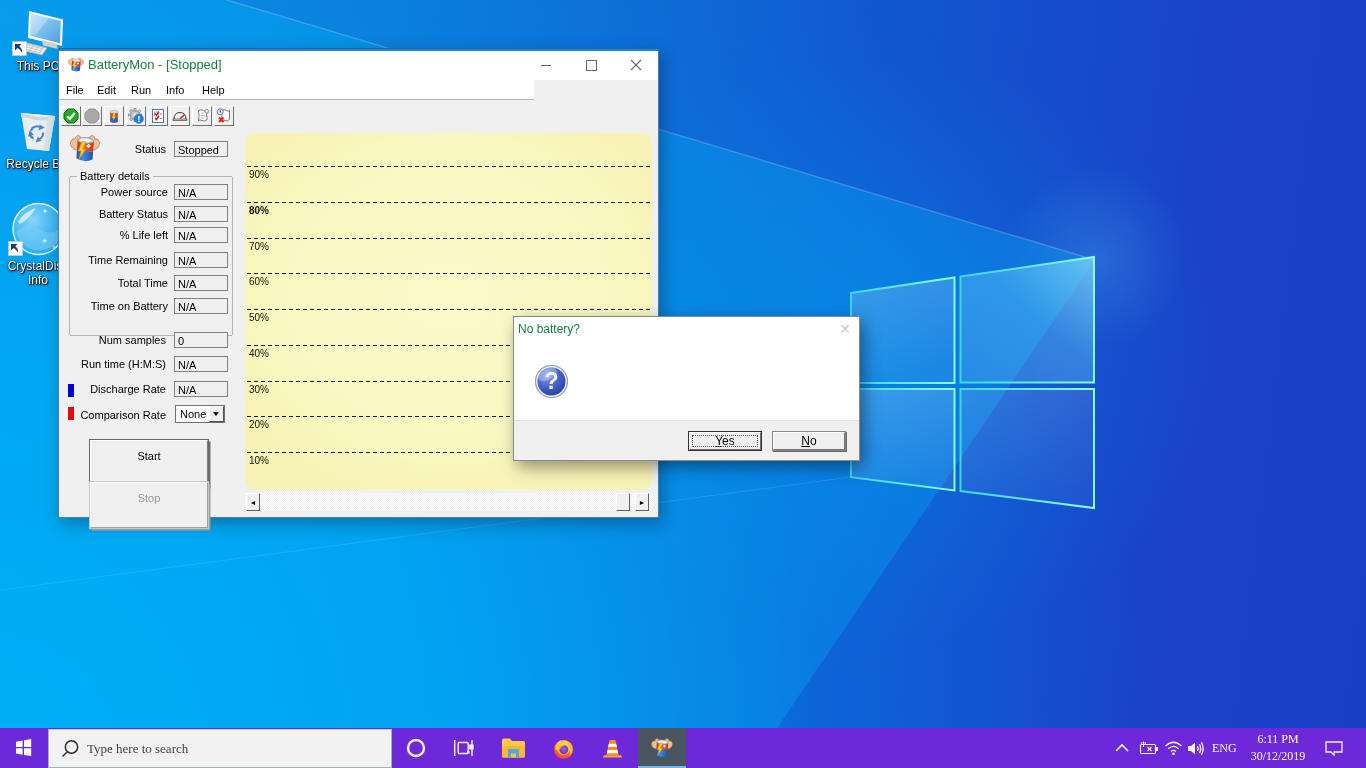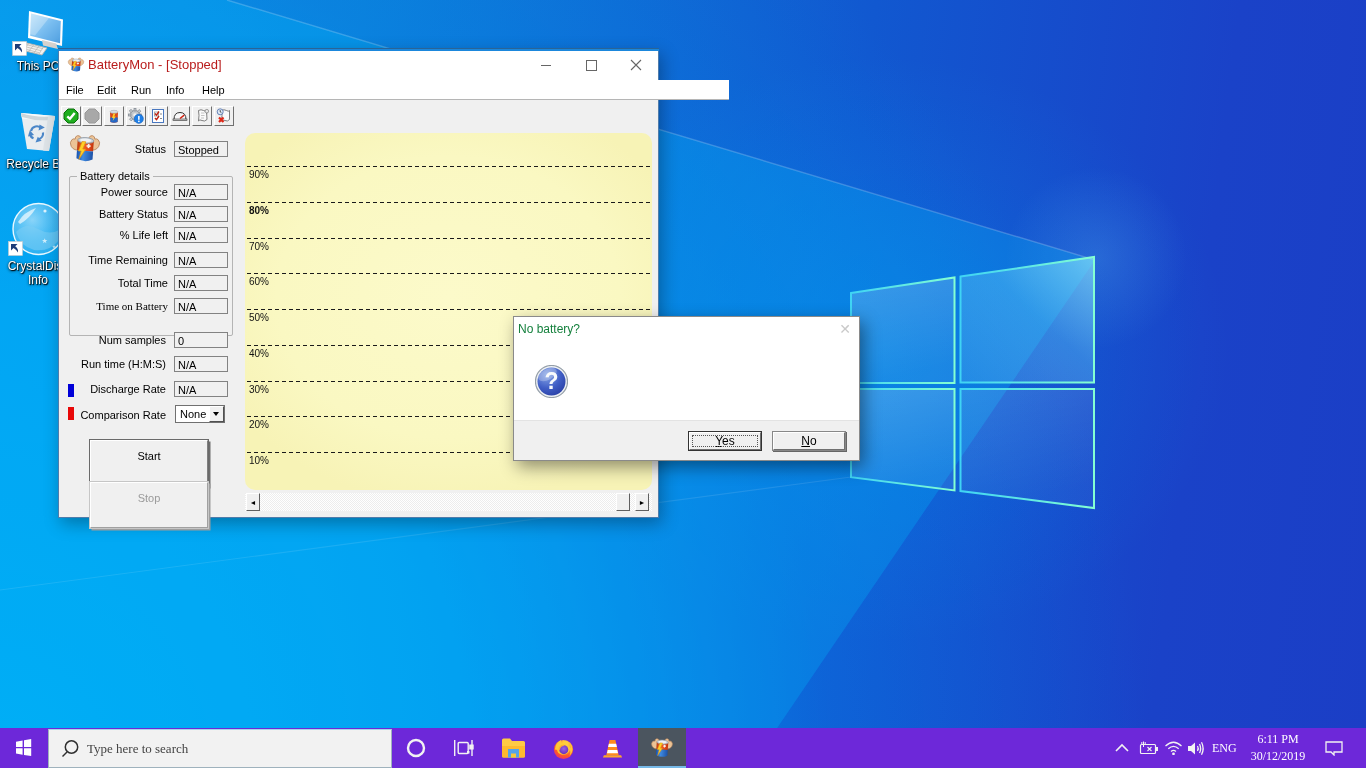--- a/index.html
+++ b/index.html
@@ -12,23 +12,23 @@
     linear-gradient(97deg, #0f8ce2 0%, #0d7ed8 25%, #1158d0 60%, #1a42c8 85%, #1b3ec6 100%);
 }
 svg.overlay { position:absolute; left:0; top:0; }
 .dicon { position:absolute; width:76px; text-align:center; color:#fff; font-size:12px; text-shadow:1px 1px 1px rgba(0,0,0,0.95), 0 1px 3px rgba(0,0,0,0.85), 0 0 1px rgba(0,0,0,0.6); }
 .dicon .ic { display:block; margin:0 auto; }
 
 
 .win { position:absolute; left:58px; top:48px; width:601px; height:470px; background:#f0f0f0; border:1px solid #4f7cab; border-top:none; box-shadow:3px 6px 16px rgba(0,0,0,0.30); }
 .accent { position:absolute; left:-1px; top:0; width:601px; height:3px; background:linear-gradient(to bottom,#2a6496 0 1px,#1b87dc 1px 3px); z-index:3; }
 .titlebar { position:absolute; left:0; top:2px; width:599px; height:30px; background:#fff; }
-.titlebar .ttl { position:absolute; left:29px; top:7px; font-size:13px; color:#b91c1c; }
+.titlebar .ttl { position:absolute; left:29px; top:7px; font-size:13px; color:#15803d; }
 .capbtn { position:absolute; top:0; width:45px; height:30px; color:#555; }
-.menubar { position:absolute; left:0; top:32px; width:670px; height:20px; background:#fff; font-size:11px; color:#000; border-bottom:1px solid #b5b5b5; }
+.menubar { position:absolute; left:0; top:32px; width:475px; height:20px; background:#fff; font-size:11px; color:#000; border-bottom:1px solid #b5b5b5; }
 .menubar span { position:absolute; top:4px; }
 .toolbar { position:absolute; left:0; top:53px; width:599px; height:29px; background:#f0f0f0; }
 .tbtn { position:absolute; top:5px; width:20px; height:20px; background:#f0f0f0; border:1px solid; border-color:#fff #707070 #707070 #fff; }
 .tbtn svg { position:absolute; left:1px; top:1px; }
 
 .lbl { position:absolute; font-size:11px; color:#000; text-align:right; width:110px; white-space:nowrap; }
 .fld { position:absolute; left:115px; width:54px; height:16px; border:1px solid #828282; background:#f0f0f0; font-size:11px; font-family:"Liberation Sans",sans-serif; padding:2px 0 0 3px; color:#000; }
 .grp { position:absolute; left:10px; top:128px; width:164px; height:160px; border:1px solid #b4b4b4; border-radius:2px; }
 .grp .gt { position:absolute; left:7px; top:-7px; background:#f0f0f0; padding:0 3px; font-size:11px; }
 .bullet { position:absolute; width:6px; height:13px; }
@@ -310,21 +310,21 @@
   <div class="lbl" style="left:-1px; top:138px;">Power source</div>
     <div class="fld" style="top:136px;">N/A</div>
   <div class="lbl" style="left:-1px; top:160px;">Battery Status</div>
     <div class="fld" style="top:158px;">N/A</div>
   <div class="lbl" style="left:-1px; top:181px;">% Life left</div>
     <div class="fld" style="top:179px;">N/A</div>
   <div class="lbl" style="left:-1px; top:206px;">Time Remaining</div>
     <div class="fld" style="top:204px;">N/A</div>
   <div class="lbl" style="left:-1px; top:229px;">Total Time</div>
     <div class="fld" style="top:227px;">N/A</div>
-  <div class="lbl" style="left:-1px; top:252px;font-family:Liberation Serif, serif;">Time on Battery</div>
+  <div class="lbl" style="left:-1px; top:252px;">Time on Battery</div>
     <div class="fld" style="top:250px;">N/A</div>
 
   <div class="lbl" style="left:-3px; top:286px;">Num samples</div>
     <div class="fld" style="top:284px;">0</div>
   <div class="lbl" style="left:-3px; top:310px;">Run time (H:M:S)</div>
     <div class="fld" style="top:308px;">N/A</div>
   <div class="bullet" style="left:9px; top:336px; background:#0000d8;"></div>
   <div class="lbl" style="left:-3px; top:335px;">Discharge Rate</div>
     <div class="fld" style="top:333px;">N/A</div>
   <div class="bullet" style="left:9px; top:359px; background:#e80808;"></div>

